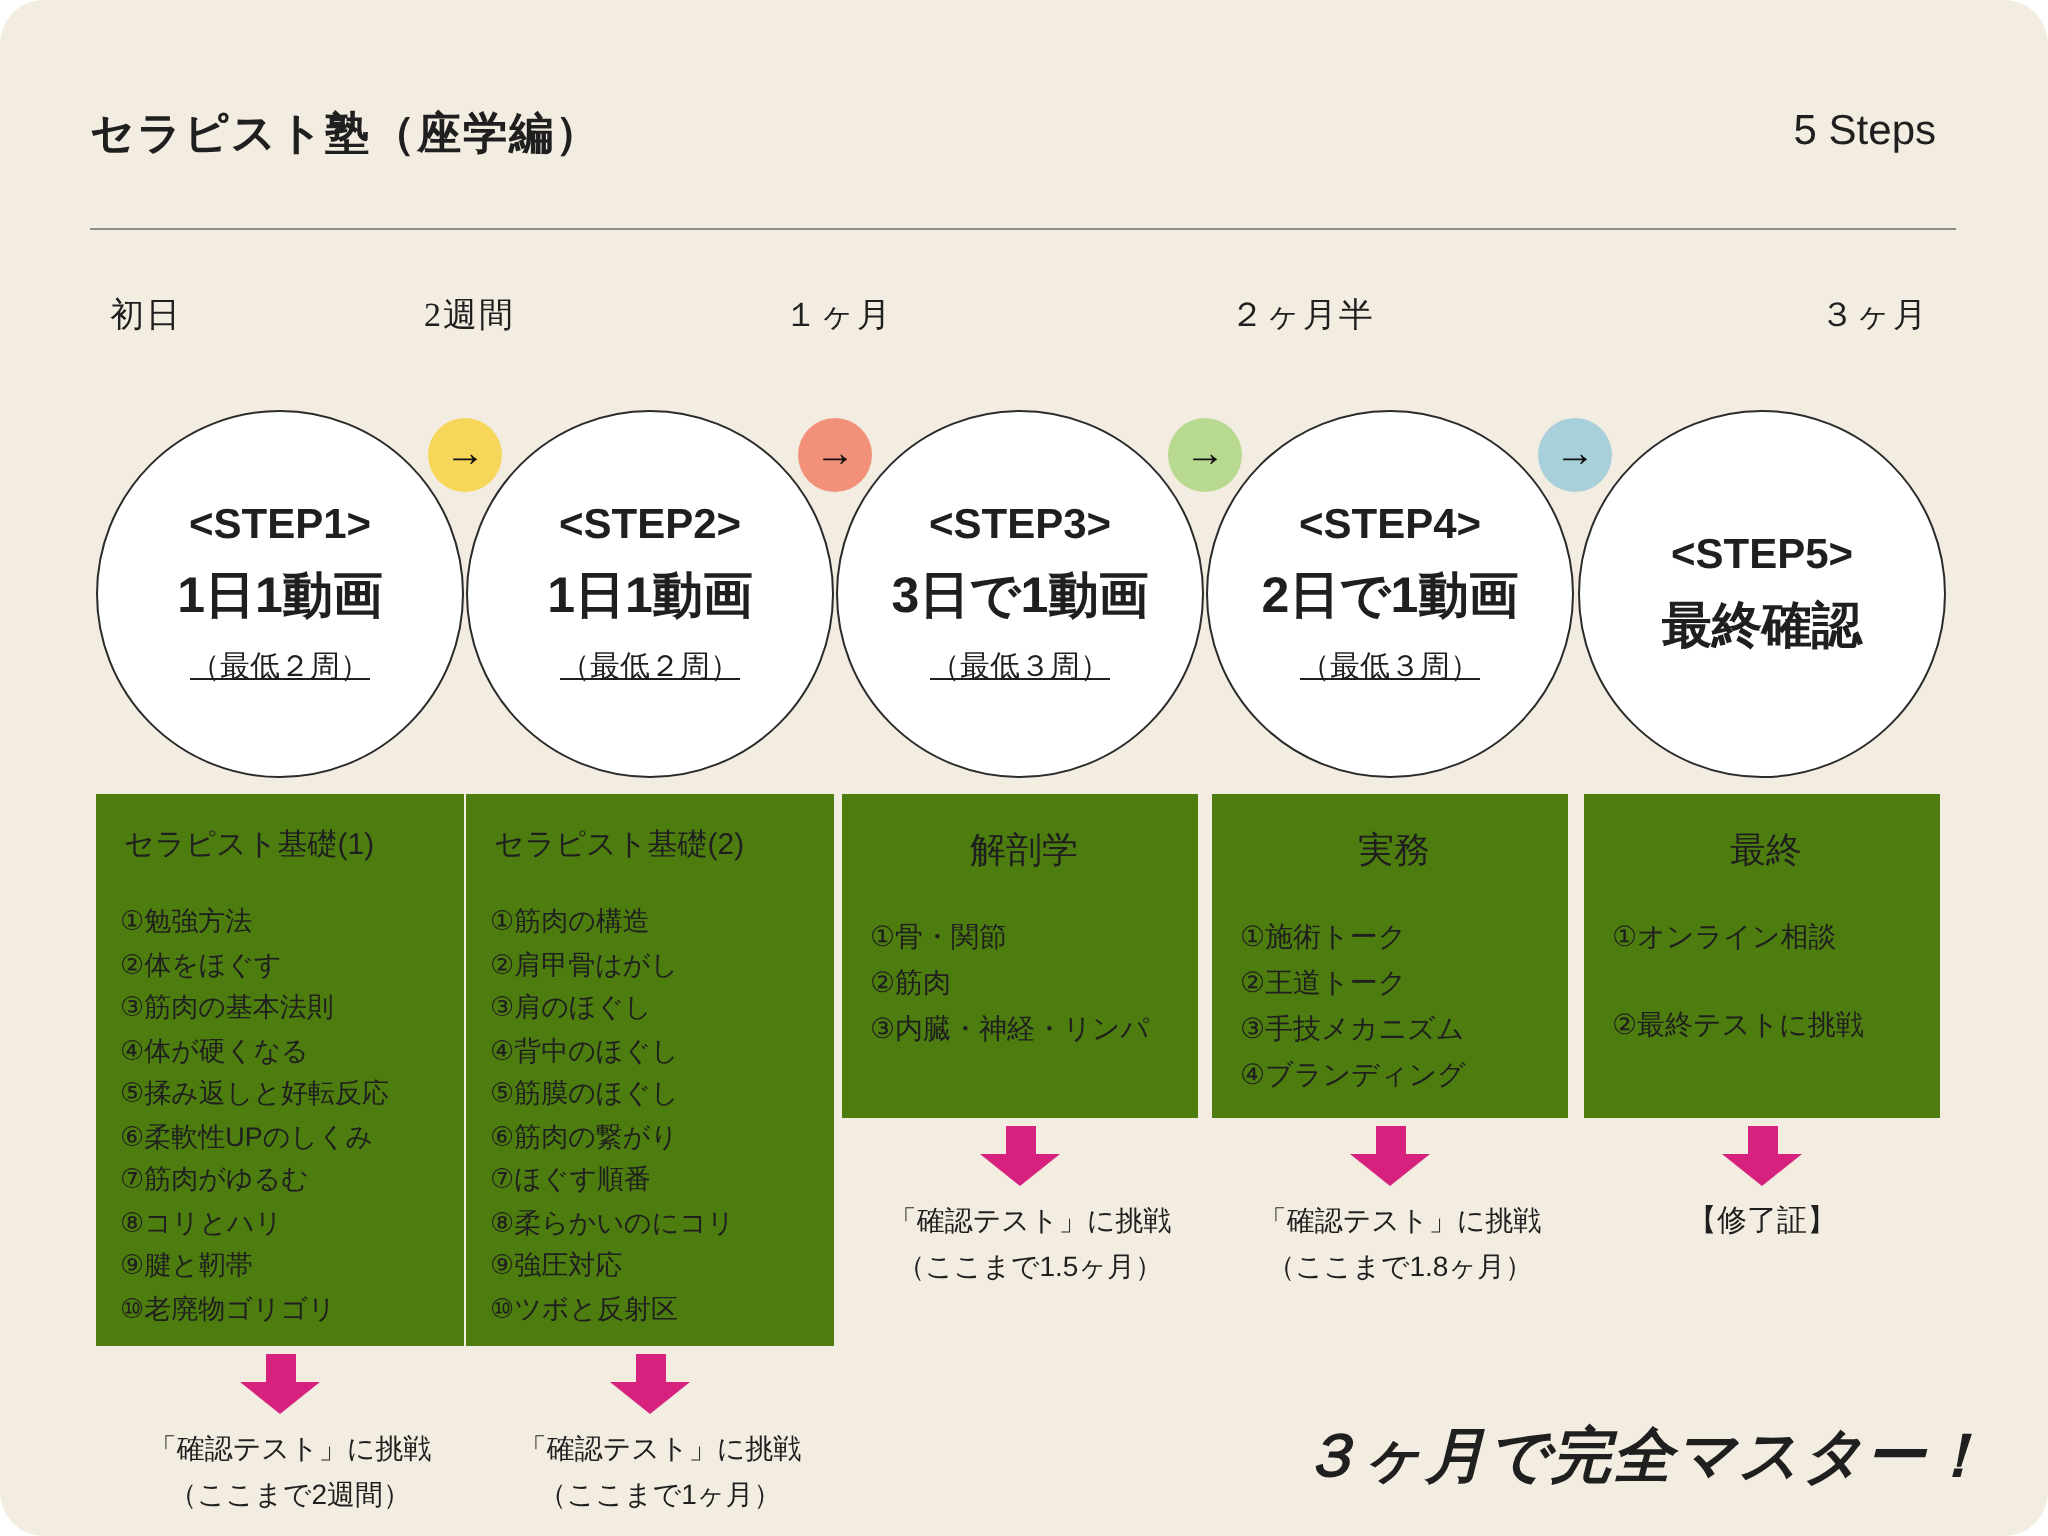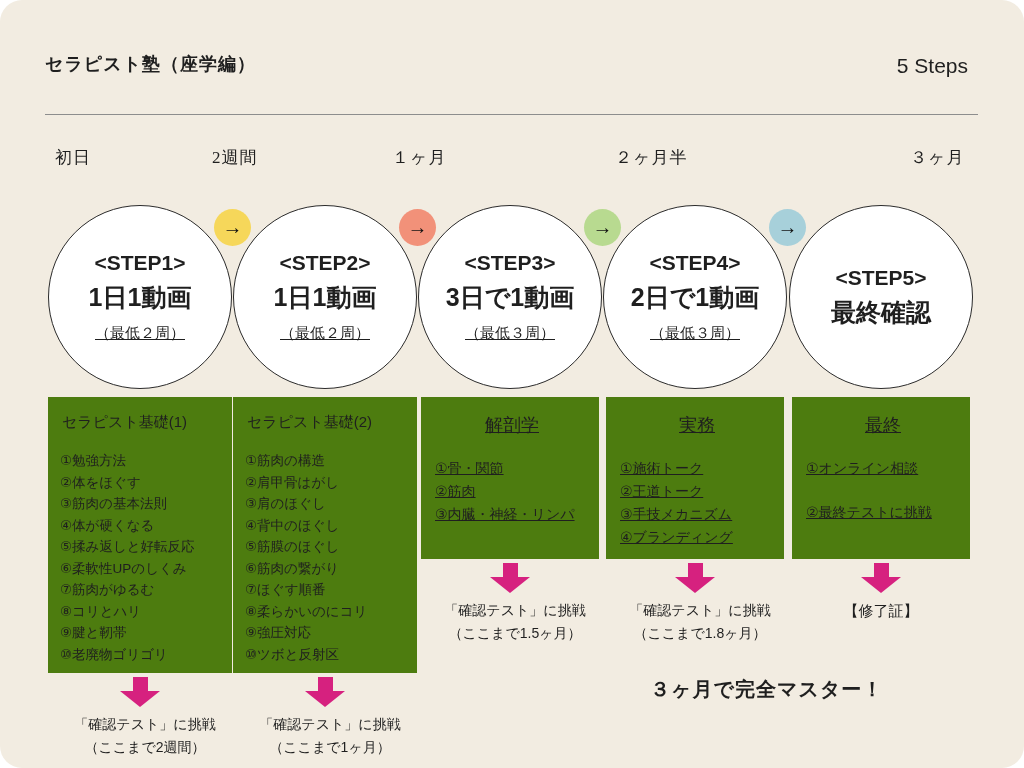--- a/index.html
+++ b/index.html
@@ -1,59 +1,59 @@
 <!DOCTYPE html>
 <html style="--bg: #f2ece1; --pink: #d6217f;"><head>
 <meta charset="utf-8">
 <style>
   * { margin:0; padding:0; box-sizing:border-box; }
   html,body { width:1024px; height:768px; background:#ffffff;
     font-family:"Liberation Sans","DejaVu Sans",sans-serif; color:#1f1f1f; }
   .slide { position:relative; width:1024px; height:768px;
     background:var(--bg,#f2ece1); border-radius:22px; overflow:hidden; }
 
-  .title { position:absolute; left:45px; top:52px; font-size:18px; font-weight:600; letter-spacing:1px; }
+  .title { position:absolute; left:45px; top:52px; font-size:22px; font-weight:600; letter-spacing:1px; }
   .steps-label { position:absolute; right:56px; top:54px; font-size:21px; font-weight:500;text-align:center; }
   .rule { position:absolute; left:45px; right:46px; top:114px; border-top:1px solid #8d8d8d; }
 
   .timeline-label { position:absolute; top:146px; font-size:17px; letter-spacing:1px;font-family:Liberation Serif, serif; }
 
   .col { position:absolute; top:205px; width:186px; }
   .circle { width:184px; height:184px; border-radius:50%; background:#fff;
     border:1.5px solid #2b2b2b; margin:0 auto; display:flex; flex-direction:column;
     align-items:center; justify-content:center; text-align:center; }
   .step-tag { font-size:21px; font-weight:700; }
   .step-title { font-size:25px; font-weight:700; margin-top:6px; }
   .step-note { font-size:15px; margin-top:10px;text-decoration:underline; }
   .step-note:empty { display:none; }
 
   .box { background:#4d7c0f; margin:8px auto 0; padding:16px 10px 10px 12px; }
   .col--tall .box { width:184px; height:276px; }
-  .col--short .box { width:178px; height:162px;text-decoration:underline; }
+  .col--short .box { width:178px; height:162px; }
   .box-title { font-size:15px; margin-bottom:18px; padding-left:2px; }
   .col--short .box-title { text-align:center; font-size:18px; margin-bottom:20px; }
   .items { font-size:13.5px; line-height:21.5px; }
   .col--short .items { font-size:14px; line-height:23px; padding-left:2px; }
   .items div:empty { height:21px; }
 
   .down-arrow { width:40px; margin:4px auto 6px; }
   .down-arrow .shaft { width:15px; height:14px; background:var(--pink,#d6217f); margin:0 auto; }
   .down-arrow .head { width:0; height:0; margin:0 auto;
     border-left:20px solid transparent; border-right:20px solid transparent;
     border-top:16px solid var(--pink,#d6217f); }
 
   .challenge { font-size:14px; line-height:23px; padding-left:10px;text-align:center; }
   .col--c5 .challenge { padding-left:0; font-size:15px; }
   .challenge div:empty { display:none; }
 
   .connector { position:absolute; top:209px; width:37px; height:37px; border-radius:50%;
     display:flex; align-items:center; justify-content:center;
     font-size:20px; font-weight:700; color:#111; }
 
-  .footer-message { position:absolute; left:650px; top:676px; font-size:20px; font-weight:700; letter-spacing:1px; }
+  .footer-message { position:absolute; left:650px; top:708px; font-size:30px; font-weight:700; letter-spacing:1px;font-style:italic; }
 </style>
 </head>
 <body>
 
 <div class="slide">
 
   <div class="title">セラピスト塾（座学編）</div>
   <div class="steps-label">5 Steps</div>
   <div class="rule"></div>
 

